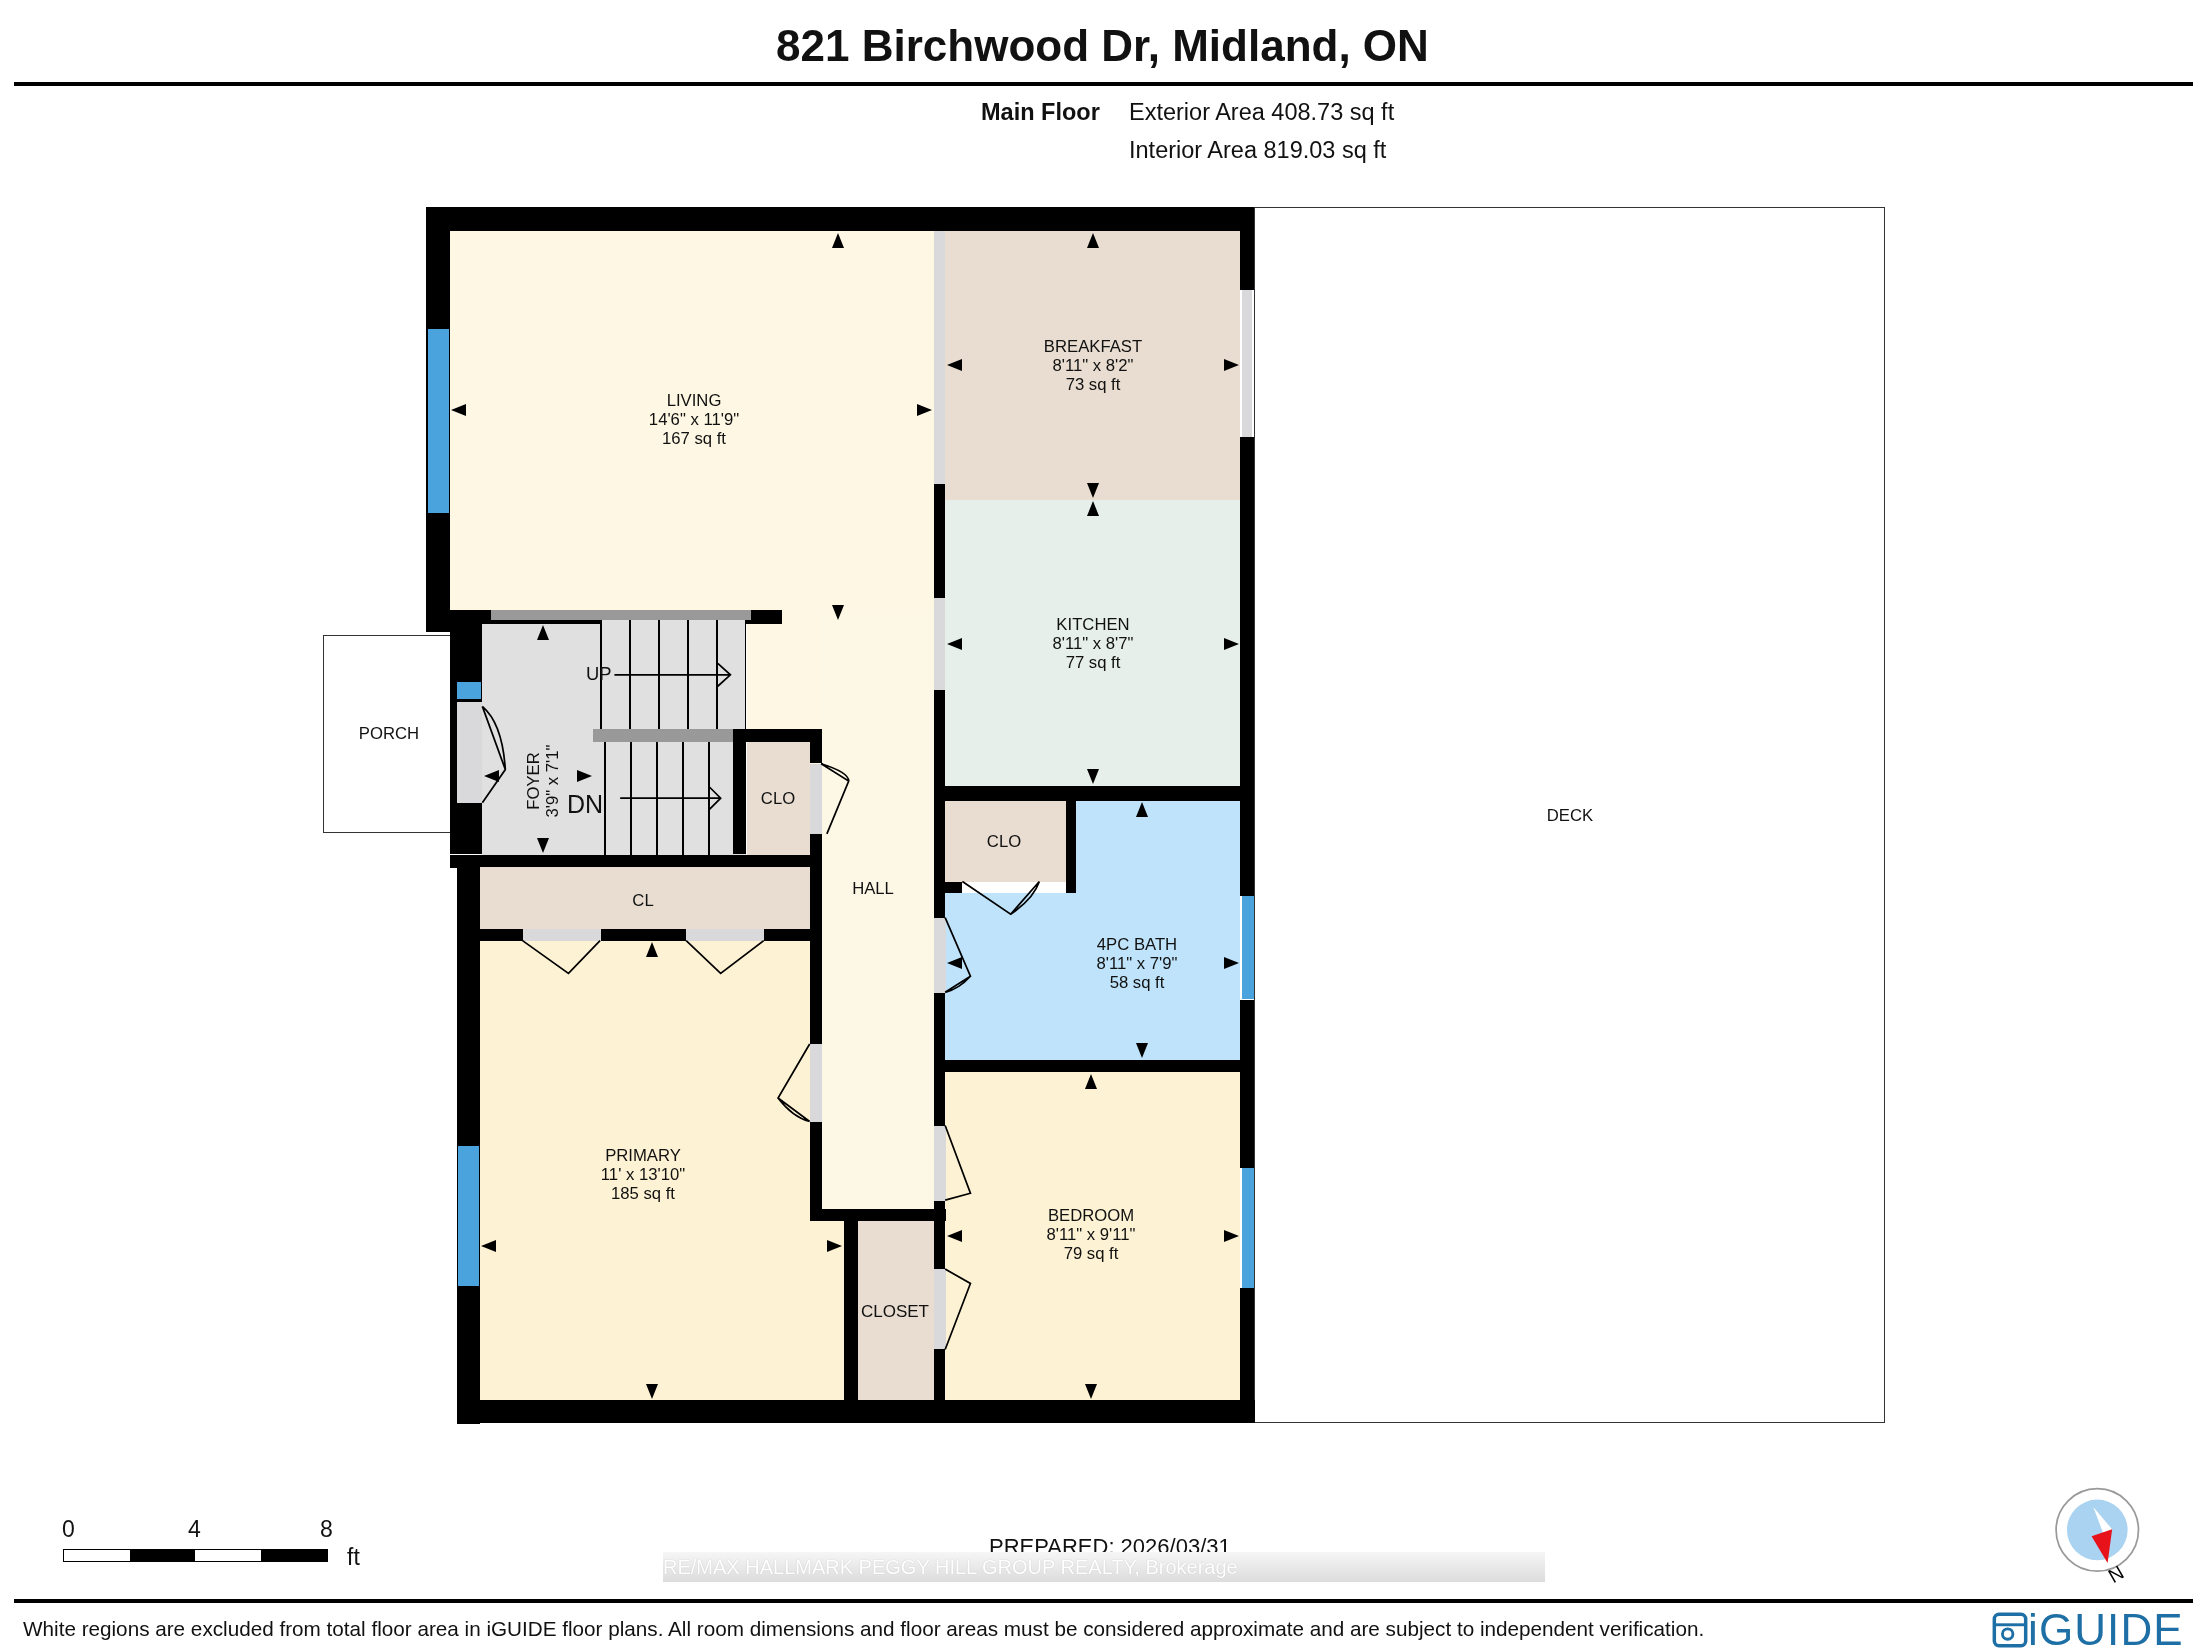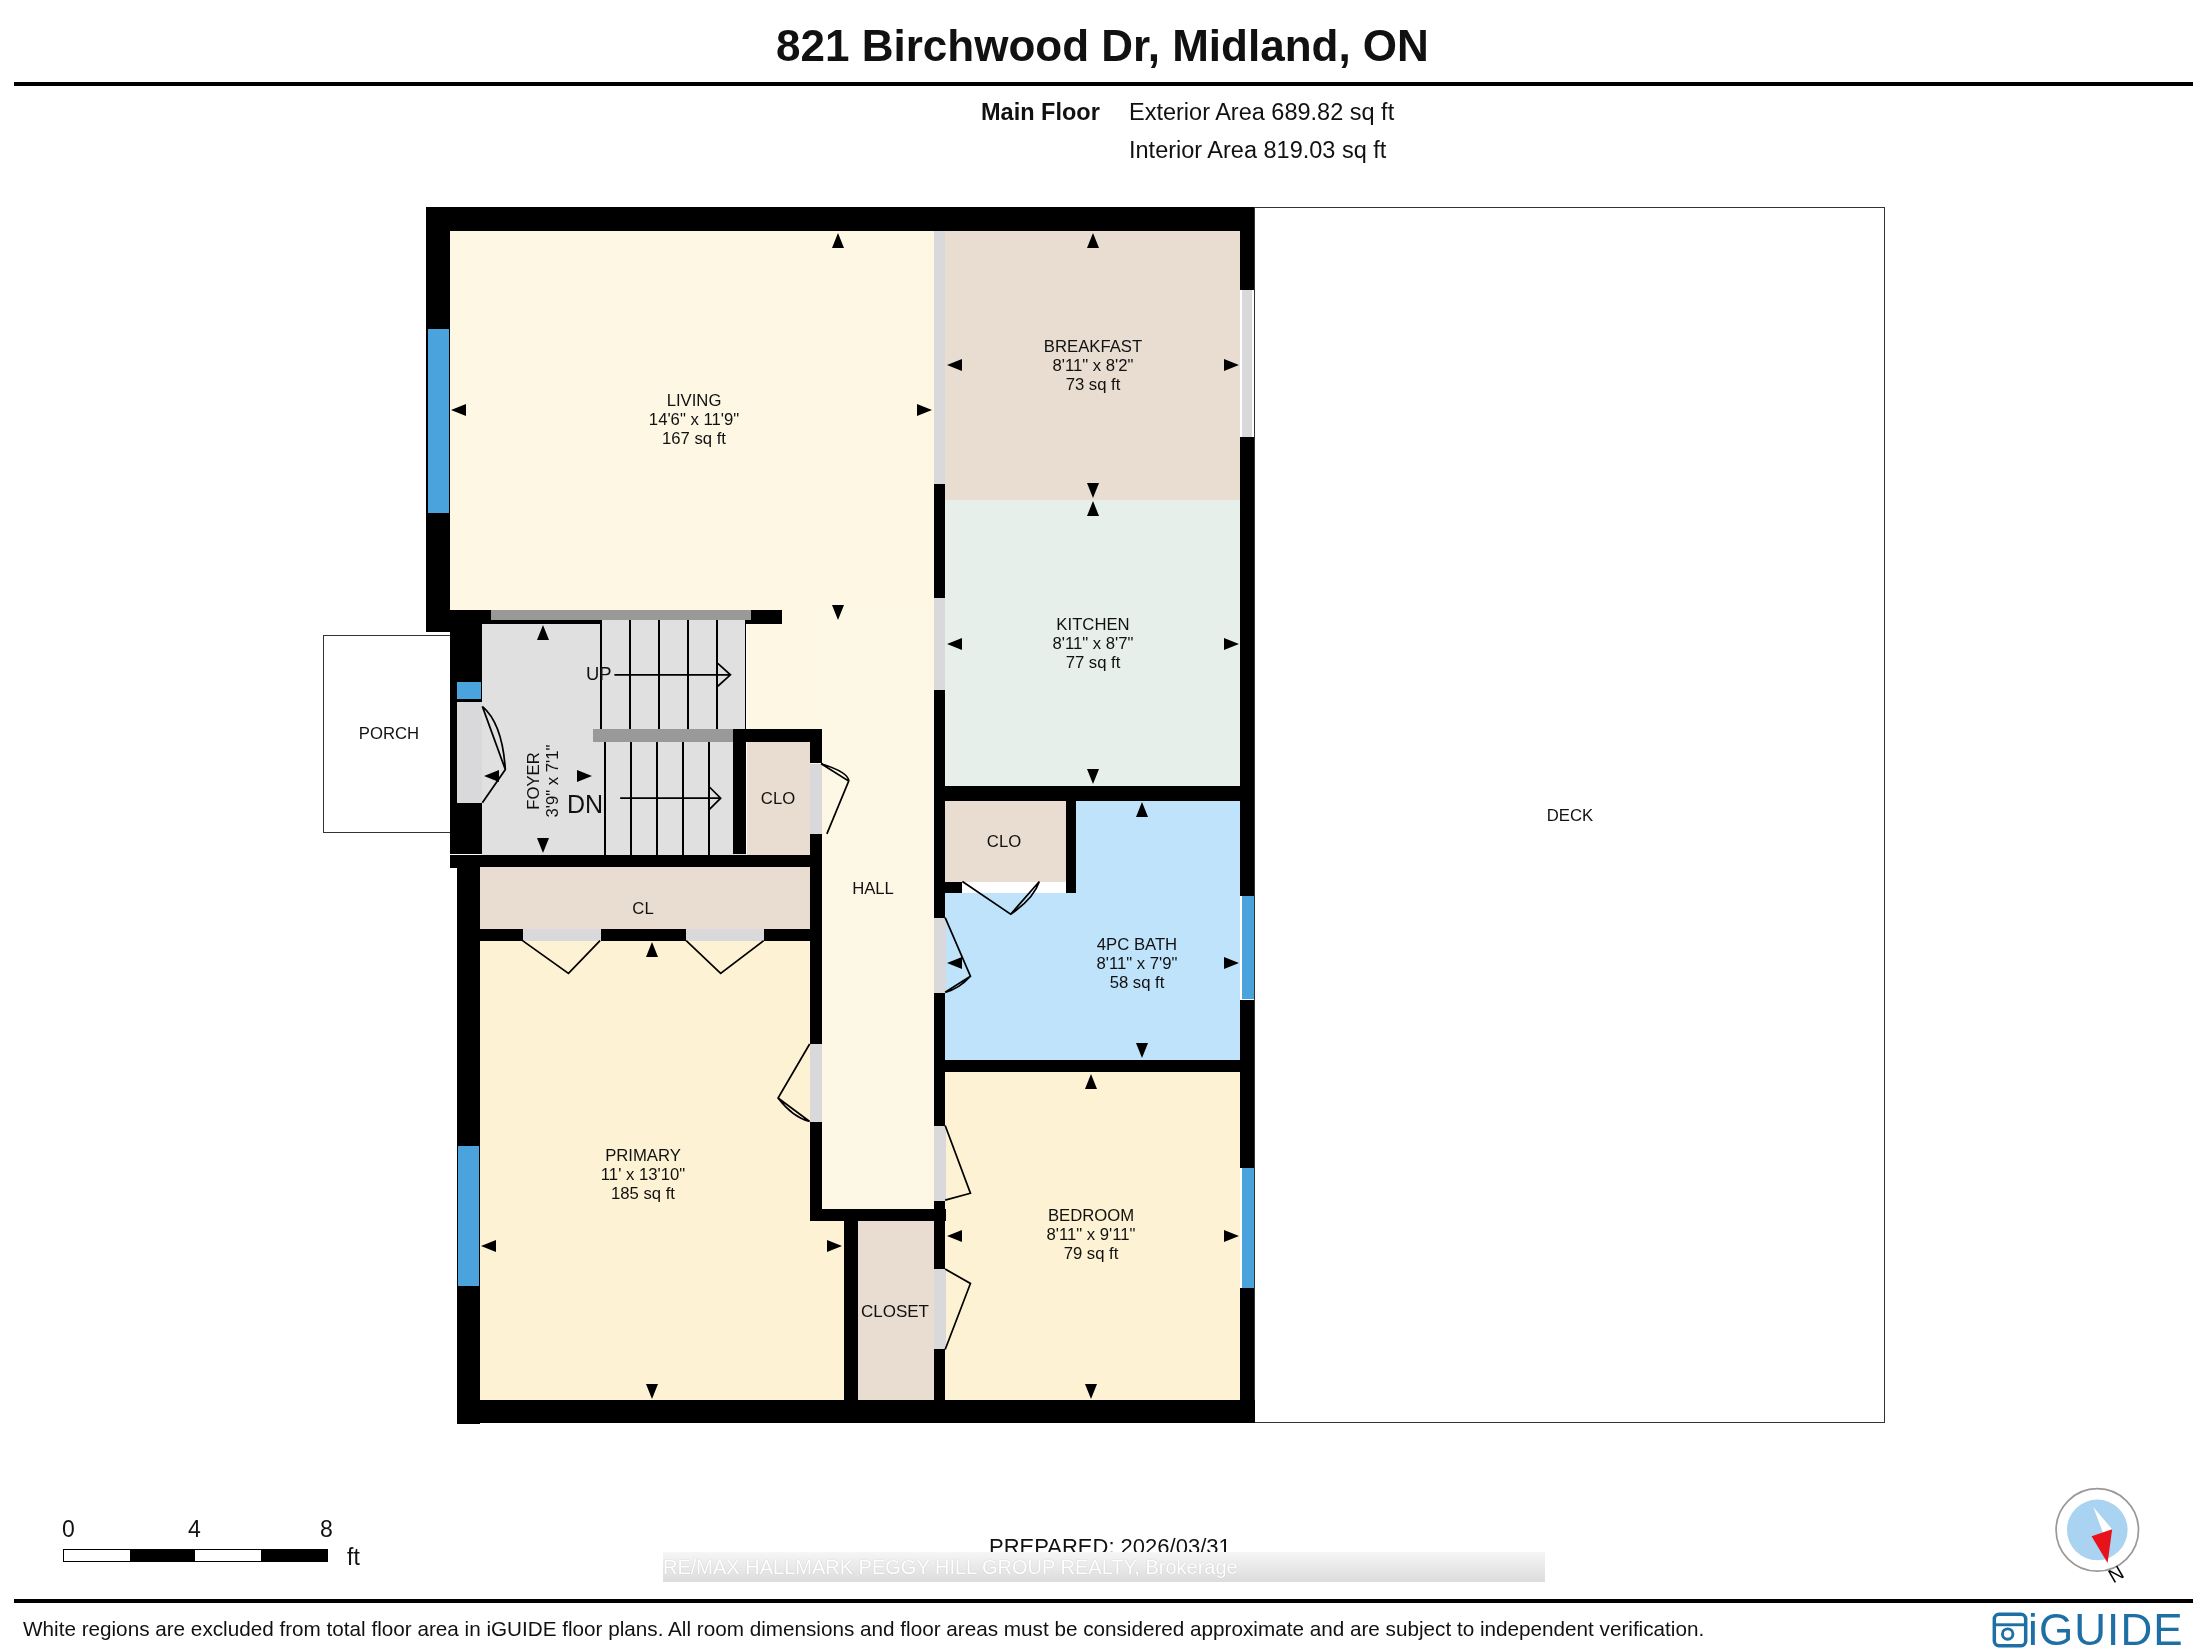--- a/index.html
+++ b/index.html
@@ -19,21 +19,21 @@
   .al{border-top:6.9px solid transparent;border-bottom:6.9px solid transparent;border-right:15px solid #000;transform:translate(0,-50%);}
   .ar{border-top:6.9px solid transparent;border-bottom:6.9px solid transparent;border-left:15px solid #000;transform:translate(-100%,-50%);}
   svg.overlay{position:absolute;left:0;top:0;}
 </style>
 </head>
 <body>
 
 <div id="title" class="abs">821 Birchwood Dr, Midland, ON</div>
 <div class="rule" style="top:82px;"></div>
 <div class="abs hdr" style="left:981px;top:99px;font-weight:bold;">Main Floor</div>
-<div class="abs hdr" style="left:1129px;top:99px;">Exterior Area 689.82 sq ft</div>
+<div class="abs hdr" style="left:1129px;top:99px;">Exterior Area 408.73 sq ft</div>
 <div class="abs hdr" style="left:1129px;top:137px;">Interior Area 819.03 sq ft</div>
 
 <div class="abs" style="left:0;top:0;width:2205px;height:1651px;">
 
   <div class="room" style="left:1254px;top:207px;width:631px;height:1216px;border:1.7px solid #333;box-sizing:border-box;background:#fff;"></div>
   <div class="lbl" style="left:1570px;top:815px;">DECK</div>
 
   <div class="room" style="left:323px;top:635px;width:133px;height:198px;border:1.7px solid #333;box-sizing:border-box;background:#fff;"></div>
   <div class="lbl" style="left:389px;top:733px;">PORCH</div>
 
@@ -134,21 +134,21 @@
   <div class="room" style="left:747px;top:742px;width:63px;height:113px;background:#e8ddd0;"></div>
   <div class="wall" style="left:810px;top:729px;width:11.5px;height:34px;"></div>
   <div class="opening" style="left:810px;top:764px;width:11.5px;height:70px;"></div>
   <div class="wall" style="left:810px;top:834px;width:11.5px;height:376px;"></div>
   <div class="lbl" style="left:778px;top:798px;">CLO</div>
 
   <div class="wall" style="left:450px;top:855px;width:372px;height:12.6px;"></div>
 
   <div class="wall" style="left:457px;top:855px;width:23px;height:569px;"></div>
   <div class="room" style="left:480px;top:867px;width:330px;height:62px;background:#e8ddd0;"></div>
-  <div class="lbl" style="left:643px;top:900px;margin-top:8px;">CL</div>
+  <div class="lbl" style="left:643px;top:900px;">CL</div>
   <div class="wall" style="left:480px;top:929px;width:342px;height:11.5px;"></div>
   <div class="opening" style="left:523px;top:929px;width:78px;height:11.5px;"></div>
   <div class="opening" style="left:686px;top:929px;width:78px;height:11.5px;"></div>
 
   <div class="room" style="left:480px;top:941px;width:330px;height:459px;background:#fdf2d3;"></div>
   <div class="room" style="left:810px;top:1220px;width:34px;height:180px;background:#fdf2d3;"></div>
   <div class="win" style="left:458px;top:1146px;width:20.7px;height:140px;"></div>
   <div class="opening" style="left:810px;top:1044px;width:11.5px;height:78px;"></div>
   <div class="lbl" style="left:643px;top:1174px;">
     <div>PRIMARY</div>

